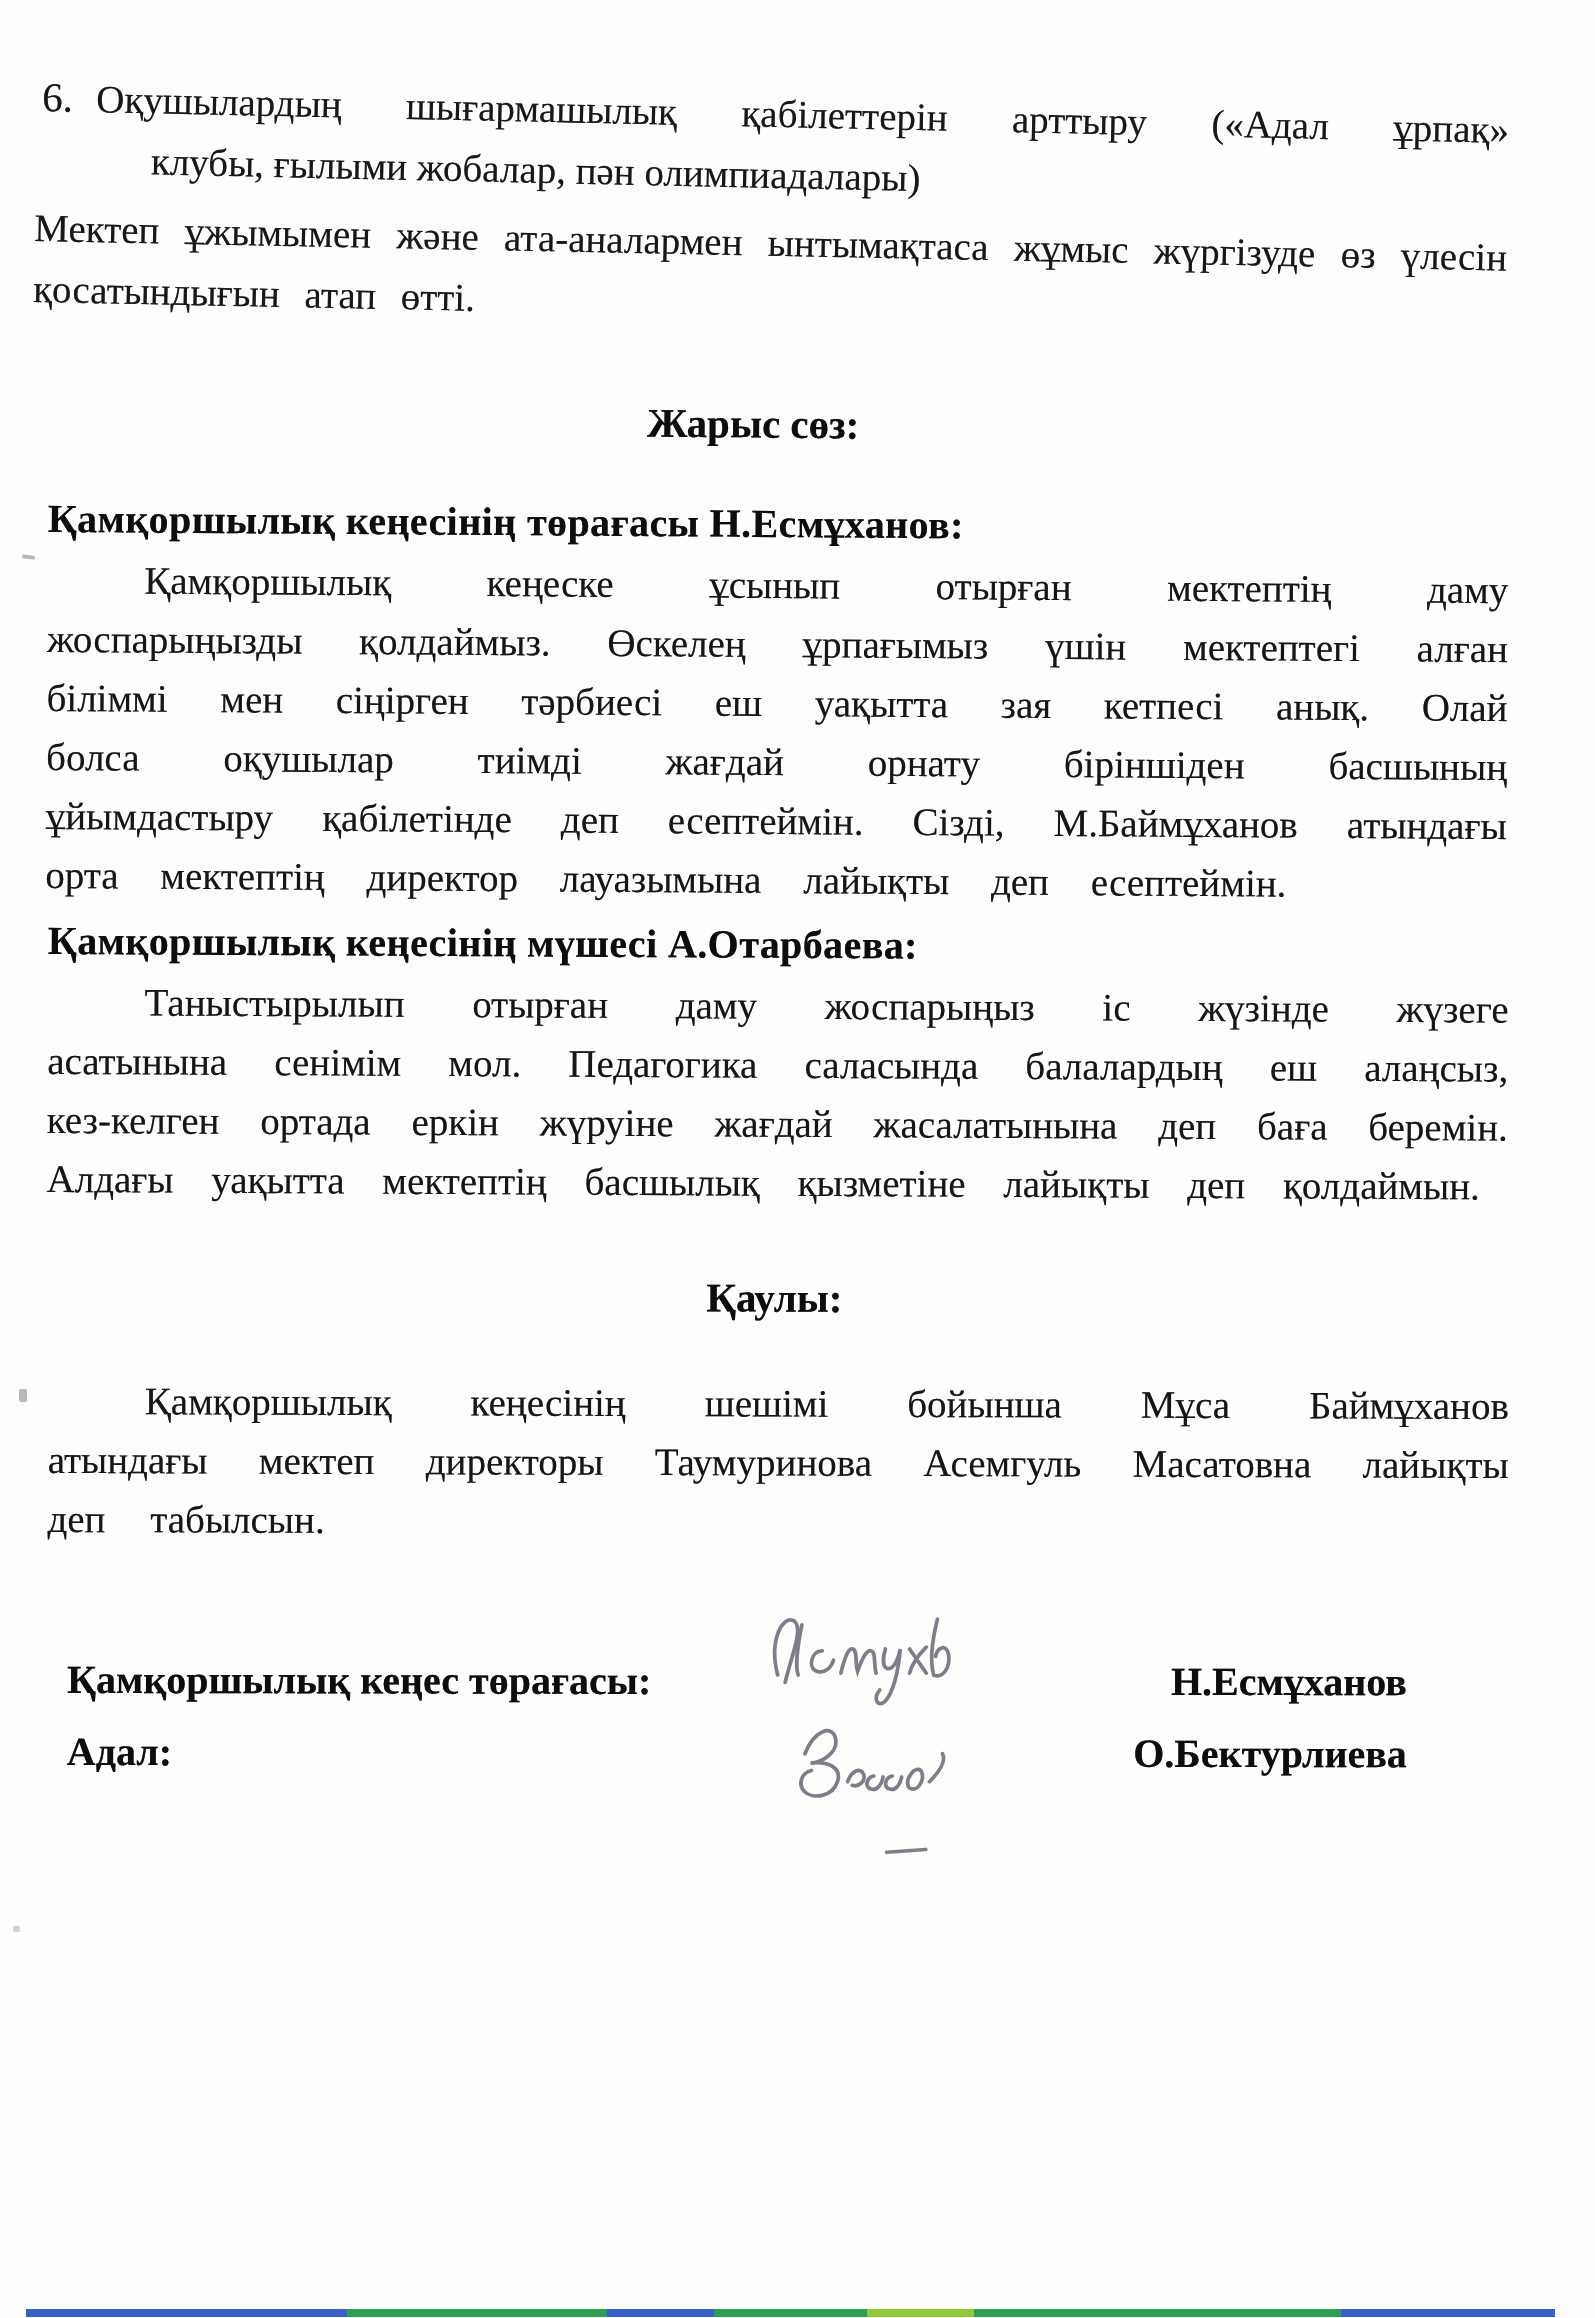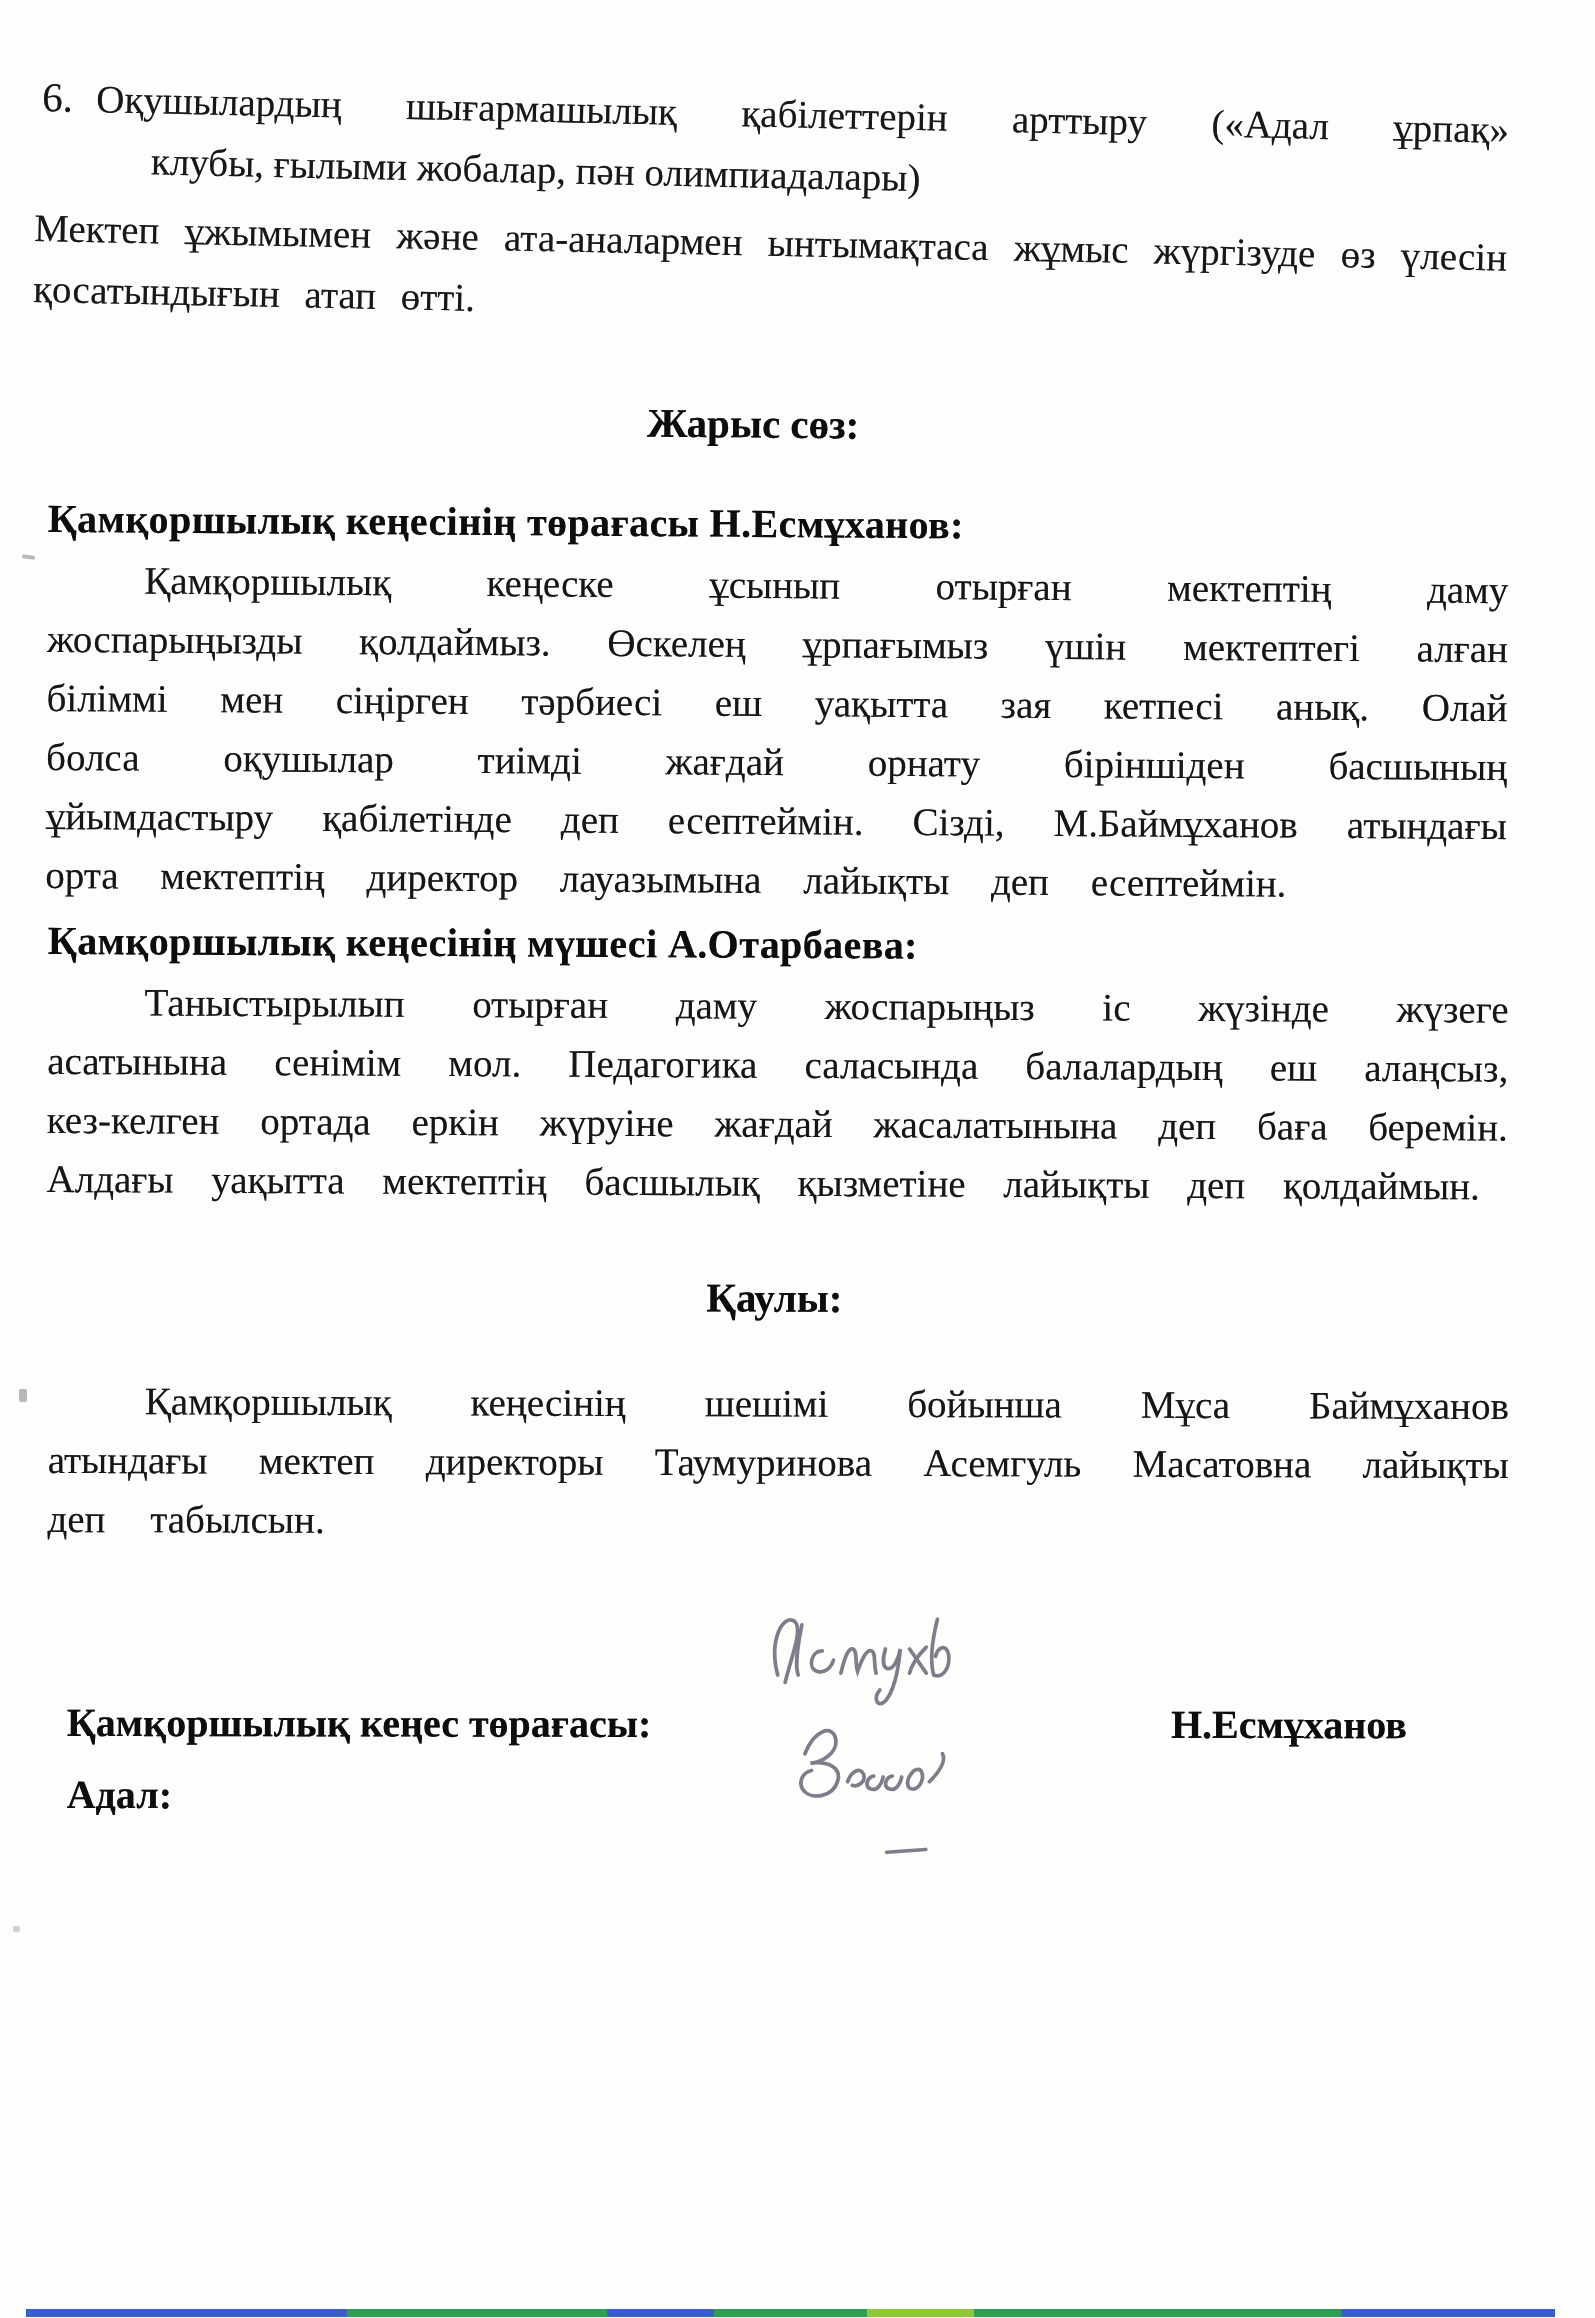--- a/index.html
+++ b/index.html
@@ -67,21 +67,21 @@
   .blk-resolution .para{word-spacing:35px;margin-top:0;}
 
   
   .blk-signatures{top:1649px;left:67px;width:1340px;transform:rotate(0.1deg);}
   .sig-row{display:flex;align-items:baseline;line-height:61px;}
   .sig-row + .sig-row{margin-top:11px;}
   .sig-role,.sig-name{
     font-weight:bold;font-size:40px;color:#0d0d0d;
     text-shadow:0 0 0.6px rgba(10,10,10,0.6);
   }
-  .sig-name{margin-left:auto;margin-top:43px;}
+  .sig-name{margin-left:auto;}
   .sig-svg{position:absolute;}
   .sig1{left:761px;top:1597px;}
   .sig2{left:777px;top:1711px;}
 
   
   .scan-strip{
     position:absolute;left:26px;bottom:1.9px;width:1529px;height:8.3px;
     background:linear-gradient(90deg,
       #3a5fc8 0%, #3a5fc8 21%,
       #2e9e52 21%, #2e9e52 38%,
@@ -133,20 +133,21 @@
     <p class="para">Қамқоршылық кеңесінің шешімі бойынша Мұса Баймұханов атындағы мектеп директоры Таумуринова Асемгуль Масатовна лайықты деп табылсын.</p>
   </div>
 
   <div class="blk blk-signatures">
     <div class="sig-row">
       <span class="sig-role">Қамқоршылық кеңес төрағасы:</span>
       <span class="sig-name">Н.Есмұханов</span>
     </div>
     <div class="sig-row">
       <span class="sig-role">Адал:</span>
+      <span class="sig-name">О.Бектурлиева</span>
     </div>
   </div>
 
   <svg class="sig-svg sig1" width="195" height="130" viewBox="0 0 210 140" fill="none">
     <g stroke="#70707f" stroke-width="4" stroke-linecap="round" fill="none" opacity="0.9">
       <path d="M18 84 C8 46 24 18 36 26 C46 34 32 66 26 92"></path>
       <path d="M44 30 C40 50 36 72 40 84"></path>
       <path d="M66 58 C54 58 50 76 60 80 C68 83 76 76 78 68"></path>
       <path d="M86 82 C90 66 94 54 99 56 C104 58 101 70 104 80 C109 66 114 56 119 58 C124 60 121 72 124 82"></path>
       <path d="M134 56 C131 66 131 75 136 77 C143 79 148 66 150 56 C148 78 144 100 134 112 C126 120 120 110 128 100"></path>

